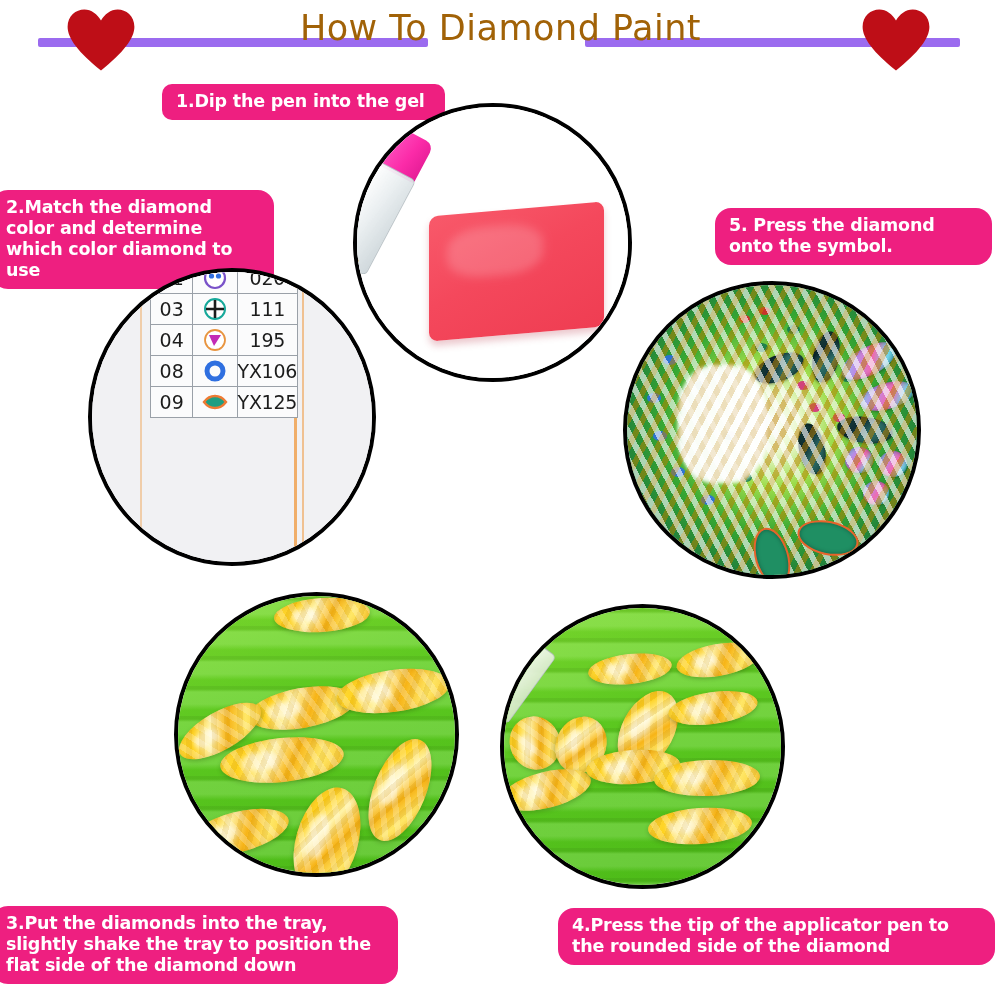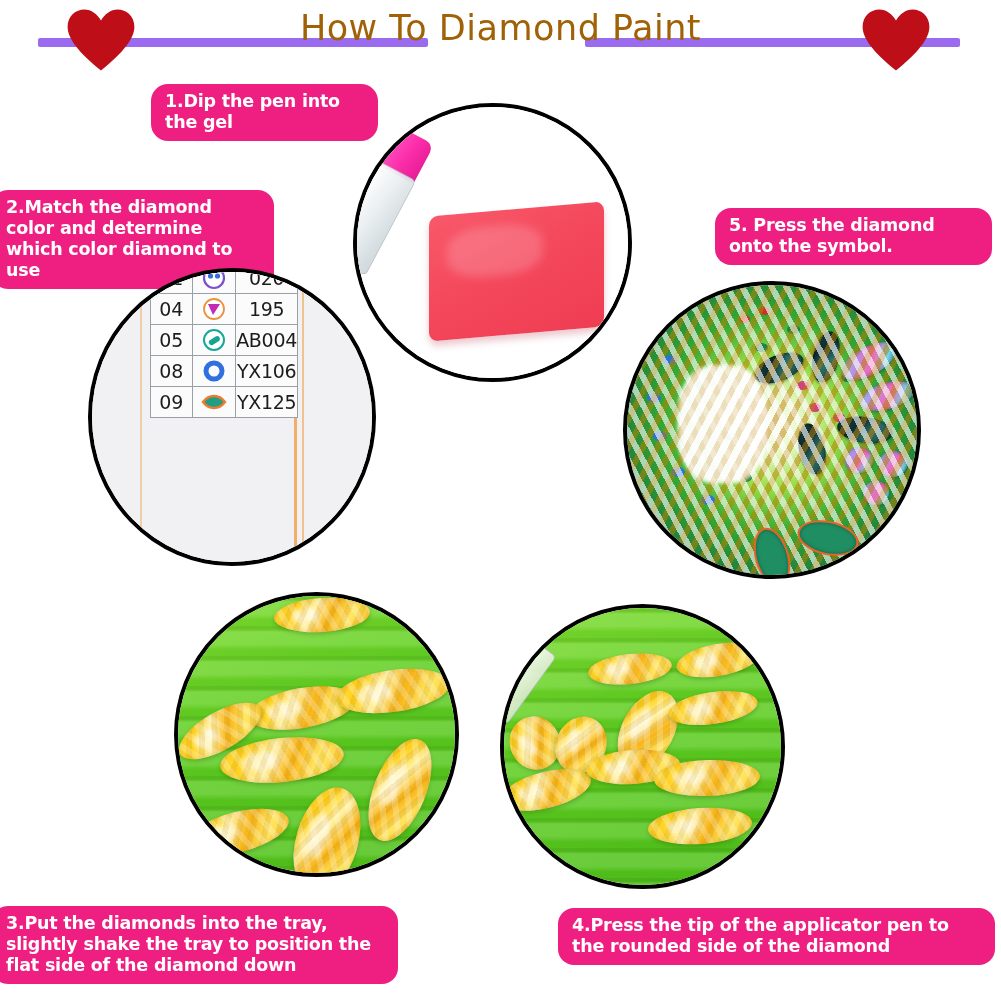--- a/index.html
+++ b/index.html
@@ -20,21 +20,21 @@
     font-family:"DejaVu Sans", sans-serif;font-size:35px;font-weight:400;
     letter-spacing:.5px;color:#a16207;white-space:nowrap;
   }
   
   .label{
     position:absolute;background:#ee1f80;color:#ffffff;border-radius:16px;
     font-family:"DejaVu Sans", sans-serif;font-weight:700;font-size:17.5px;
     line-height:21px;padding:7px 14px 8px 14px;box-sizing:border-box;
     letter-spacing:-.2px;
   }
-  #label-1{left:151px;top:84px;width:227px;border-radius:17px;}
+  #label-1{left:162px;top:84px;width:283px;border-radius:10px;}
   #label-2{left:-8px;top:190px;width:282px;}
   #label-5{left:715px;top:208px;width:277px;}
   #label-3{left:-8px;top:906px;width:406px;}
   #label-4{left:558px;top:908px;width:437px;}
   
   .photo{
     position:absolute;border-radius:50%;border:4px solid #000;overflow:hidden;
     background:#ffffff;box-sizing:border-box;
   }
   #photo-gel{left:353px;top:103px;width:279px;height:279px;}
@@ -194,42 +194,42 @@
               <svg viewBox="0 0 26 26">
                   <circle cx="13" cy="13" r="10" fill="#fff" stroke="#7a52c9" stroke-width="2.2"></circle>
                   <circle cx="9.5" cy="11" r="2.6" fill="#2f6fe0"></circle>
                   <circle cx="16.5" cy="11" r="2.6" fill="#2f6fe0"></circle>
                 </svg>
             </span>
           </td>
           <td class="cc-code">020</td>
         </tr>
         <tr>
+          <td class="cc-no">03</td>
+          <td class="cc-sym">
+            <span class="sym">
+              <svg viewBox="0 0 26 26">
+                  <circle cx="13" cy="13" r="10" fill="#fff" stroke="#17a89a" stroke-width="2"></circle>
+                  <path d="M13 4 V22 M4 13 H22" stroke="#1c1c1c" stroke-width="2.6"></path>
+                </svg>
+            </span>
+          </td>
+          <td class="cc-code">111</td>
+        </tr>
+        <tr>
           <td class="cc-no">04</td>
           <td class="cc-sym">
             <span class="sym">
               <svg viewBox="0 0 26 26">
                   <circle cx="13" cy="13" r="10" fill="#fff" stroke="#e8943f" stroke-width="1.8"></circle>
                   <path d="M7 8 L19 8 L12 19 Z" fill="#c32bb5"></path>
                 </svg>
             </span>
           </td>
           <td class="cc-code">195</td>
-        </tr>
-        <tr>
-          <td class="cc-no">05</td>
-          <td class="cc-sym">
-            <span class="sym">
-              <svg viewBox="0 0 26 26">
-                  <circle cx="13" cy="13" r="10" fill="#fff" stroke="#17a89a" stroke-width="2"></circle>
-                  <rect x="7" y="11" width="12" height="5.4" rx="2.7" fill="#14a68f" transform="rotate(-32 13 13)"></rect>
-                </svg>
-            </span>
-          </td>
-          <td class="cc-code">AB004</td>
         </tr>
         <tr>
           <td class="cc-no">08</td>
           <td class="cc-sym">
             <span class="sym">
               <svg viewBox="0 0 26 26">
                   <circle cx="13" cy="13" r="8" fill="none" stroke="#2f6fe0" stroke-width="5"></circle>
                 </svg>
             </span>
           </td>

